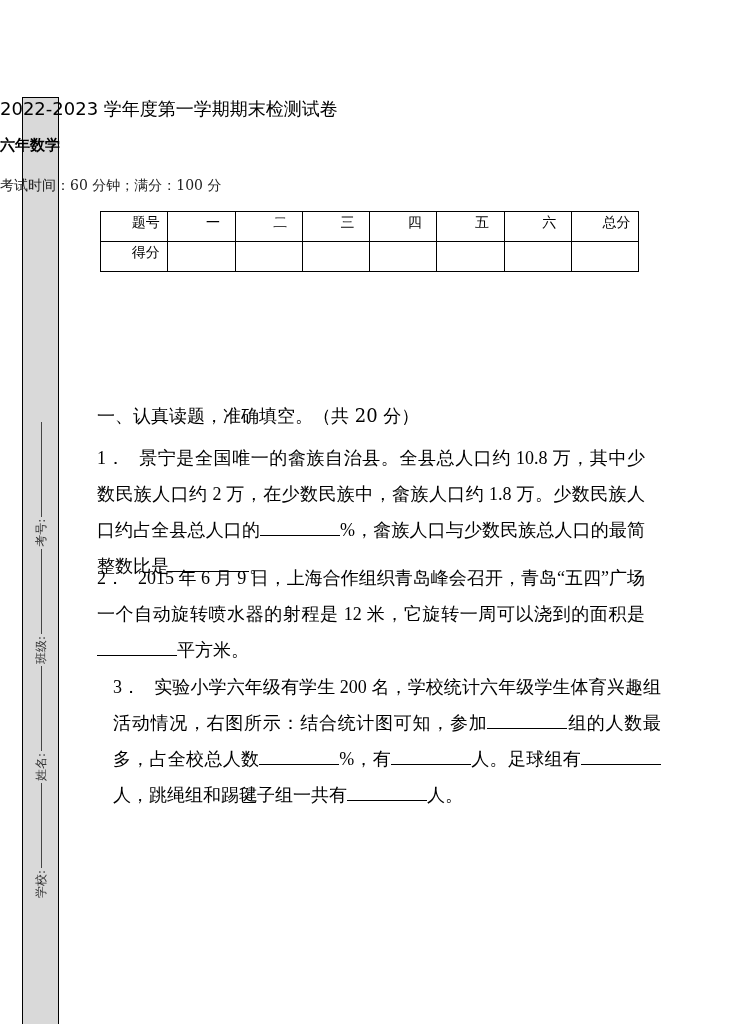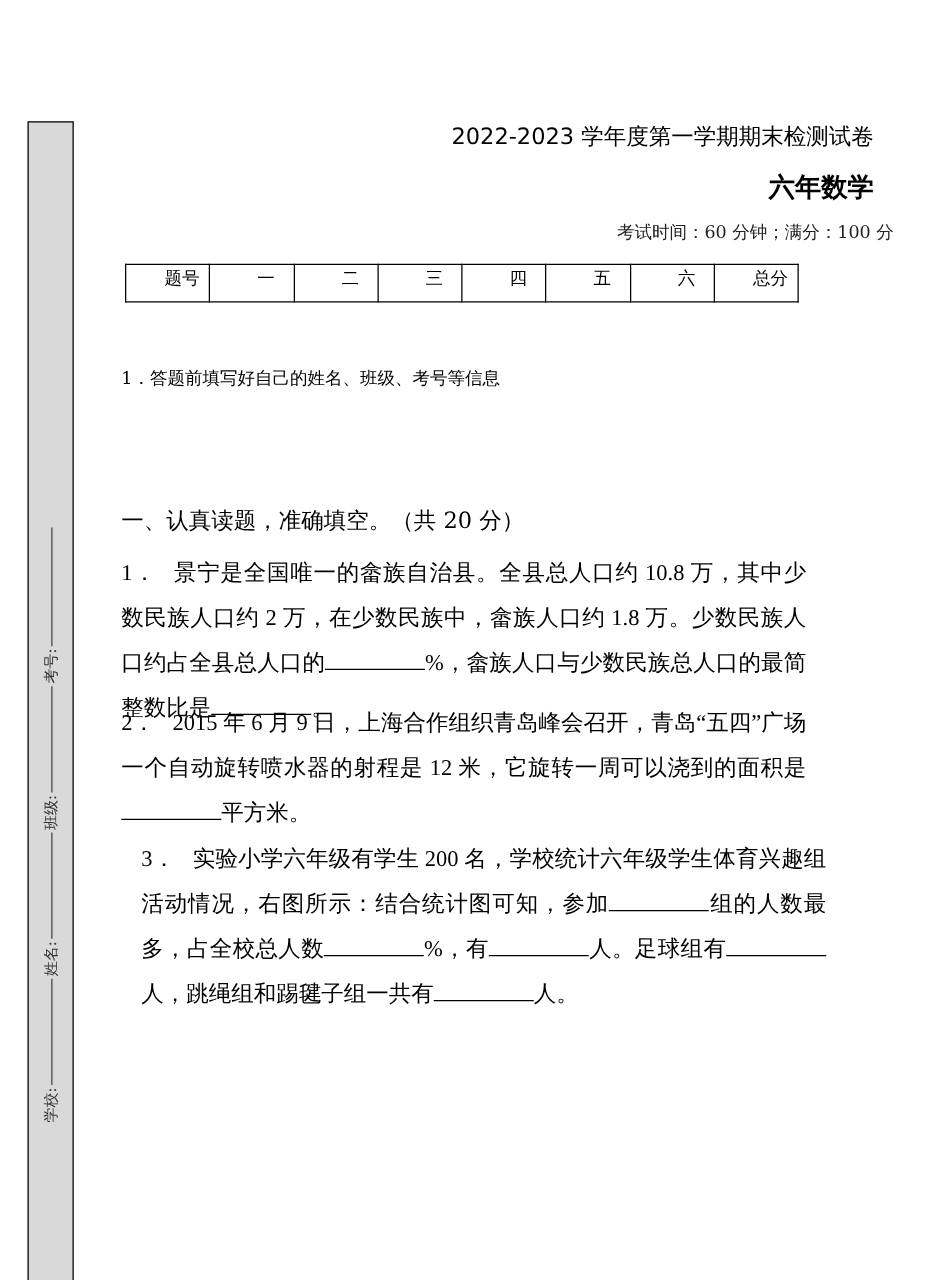--- a/index.html
+++ b/index.html
@@ -6,24 +6,24 @@
   body { width: 740px; height: 1024px; position: relative; overflow: hidden;
          font-family: "DejaVu Serif", "Liberation Serif", serif; color: #000; }
   .strip { position: absolute; left: 22px; top: 97px; width: 37px; height: 940px;
            background: #d9d9d9; border: 1.5px solid #000; box-sizing: border-box; }
   .strip-rot { position: absolute; left: 41px; top: 900px; width: 480px; height: 22px;
                transform-origin: 0 0; transform: rotate(-90deg) translateY(-11px);
                display: flex; align-items: center; font-size: 12px; color: #333; white-space: nowrap; }
   .strip-rot .fl { display: inline-block; height: 0; border-bottom: 1px solid #444; vertical-align: middle; }
   .strip-rot .lbl { padding: 0 2px; }
 
-  .title { position: absolute; left: 0; width: 699px; text-align: right; }
+  .title { position: absolute; left: 0; width: 699px; text-align: left; }
   .t1 { top: 97px; font-size: 18px; font-family: "DejaVu Sans", "Liberation Sans", sans-serif; }
-  .t2 { top: 136px; font-size: 21px; font-weight: bold; font-family: "DejaVu Sans", "Liberation Sans", sans-serif; }
-  .t3 { top: 177px; font-size: 14px; color: #222; margin-left: 16px; }
+  .t2 { top: 136px; font-size: 15px; font-weight: bold; font-family: "DejaVu Sans", "Liberation Sans", sans-serif; }
+  .t3 { top: 177px; font-size: 14px; color: #222; }
 
   table.score { position: absolute; left: 100px; top: 211px; width: 539px; border-collapse: collapse;
                 font-family: "DejaVu Sans", "Liberation Sans", sans-serif; font-size: 14px; }
   table.score td { border: 1.5px solid #000; height: 30px; text-align: center; vertical-align: top;
                    padding-top: 2px; box-sizing: border-box; width: 67px; padding-left: 24px; }
 
   .notes { position: absolute; left: 97px; top: 288px; font-size: 14px; line-height: 30px; }
   .section { position: absolute; left: 97px; top: 380px; font-size: 18px; margin-top: 24px; }
   .q { position: absolute; left: 97px; width: 548px; font-size: 18px; line-height: 36px;
        text-align: justify; text-align-last: left; font-family: "Liberation Serif", "DejaVu Serif", serif; }
@@ -55,25 +55,34 @@
       <tr>
     <td>题号</td>
     <td>一</td>
     <td>二</td>
     <td>三</td>
     <td>四</td>
     <td>五</td>
     <td>六</td>
     <td>总分</td>
   </tr>
+  <tr>
+    <td>得分</td>
+    <td></td>
+    <td></td>
+    <td></td>
+    <td></td>
+    <td></td>
+    <td></td>
+    <td></td>
+  </tr>
 </tbody>
   </table>
 
 <div class="notes">
-  <div>1．答题前填写好自己的姓名、班级、考号等信息</div>
 </div>
 
 <div class="section">一、认真读题，准确填空。（共 20 分）</div>
 
 <div class="q q1"><span class="num">1．</span><span>景宁是全国唯一的畲族自治县。全县总人口约 10.8 万，其中少数民族人口约 2 万，在少数民族中，畲族人口约 1.8 万。少数民族人口约占全县总人口的</span><span class="blank"></span><span>%，畲族人口与少数民族总人口的最简整数比是</span><span class="blank"></span><span>。</span></div>
 
 <div class="q q2"><span class="num">2．</span><span>2015 年 6 月 9 日，上海合作组织青岛峰会召开，青岛“五四”广场一个自动旋转喷水器的射程是 12 米，它旋转一周可以浇到的面积是</span><span class="blank"></span><span>平方米。</span></div>
 
 <div class="q q3"><span class="num">3．</span><span>实验小学六年级有学生 200 名，学校统计六年级学生体育兴趣组活动情况，右图所示：结合统计图可知，参加</span><span class="blank"></span><span>组的人数最多，占全校总人数</span><span class="blank"></span><span>%，有</span><span class="blank"></span><span>人。足球组有</span><span class="blank"></span><span>人，跳绳组和踢毽子组一共有</span><span class="blank"></span><span>人。</span></div>
 

